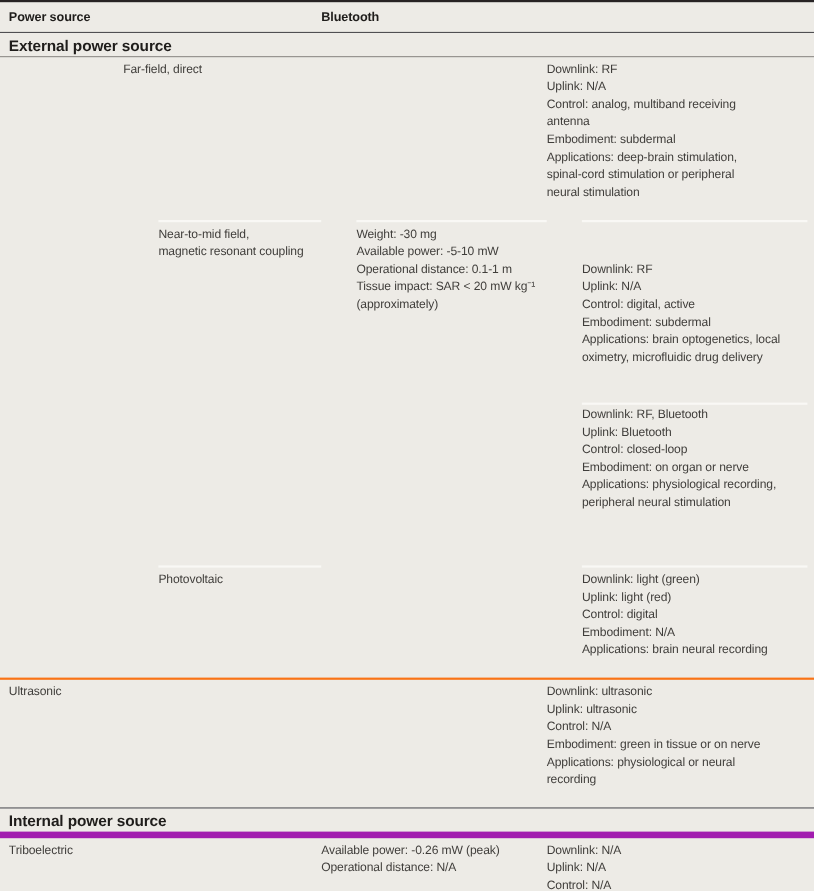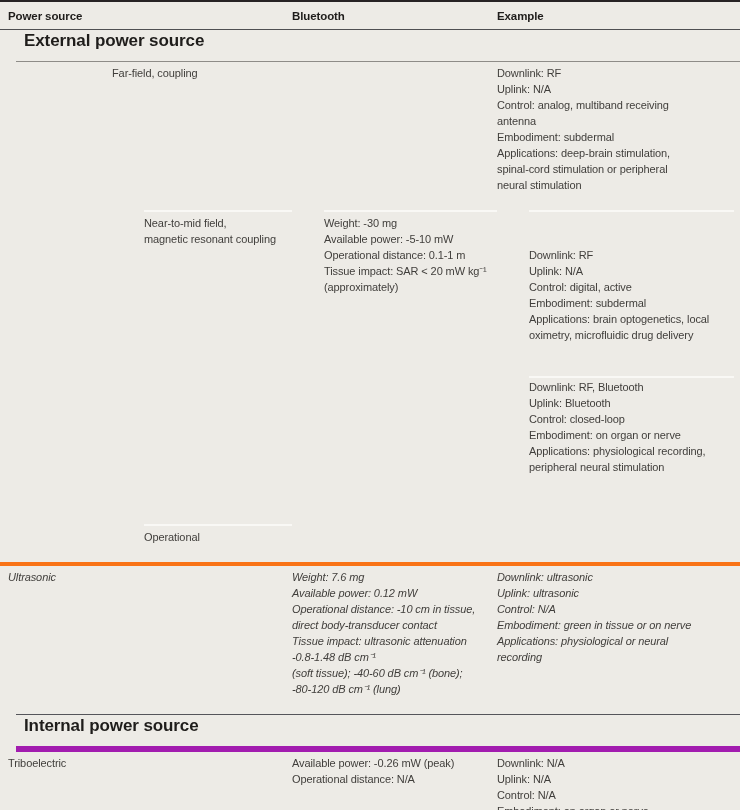--- a/index.html
+++ b/index.html
@@ -19,49 +19,48 @@
   .row{
     display:grid;
     grid-template-columns:104px 180px 205px 1fr;
     padding:0 6px 12px 8px;
     box-sizing:border-box;
     flex:none;
   }
   .thead{padding-top:6px;padding-bottom:5px;border-bottom:1px solid #4f4f52;}
   .th{font-weight:bold;color:#1f1d1b;font-size:11.5px;}
   .section{
-    padding:3px 6px 12px 8px;
-    font-weight:bold;color:#1f1d1b;font-size:17px;
-    flex:none;box-sizing:border-box;margin-left:16px;
+    padding:3px 6px 2px 8px;
+    font-weight:bold;color:#1f1d1b;font-size:14px;
+    flex:none;box-sizing:border-box;
   }
   .section.external{border-bottom:1px solid #8e8c88;}
   .section.internal{border-top:1px solid #55555a;border-bottom:6px solid #a21caf;}
   .cell{white-space:pre;padding-top:3px;padding-bottom:5px;overflow:visible;}
   .row.sep-c2 > .c2,.row.sep-c2 > .c3,.row.sep-c2 > .c4{border-top:2px solid #f9f8f5;margin-left:32px;}
-  .row.sep-full{border-top:4px solid #f97316;font-style:italic;}
+  .row.sep-full{border-top:2px solid #f97316;}
   .block2{border-top:2px solid #f9f8f5;margin-top:1px;padding-top:1px;}
   .c1{grid-column:1;} .c2{grid-column:2;} .c3{grid-column:3;} .c4{grid-column:4;}
 </style>
 </head>
 <body>
 
 <div class="page">
   <div class="rule-top"></div>
 
   <div class="row thead">
     <div class="c1 th">Power source</div>
     <div class="c2"></div>
     <div class="c3 th">Bluetooth</div>
-    <div class="c4 th">Example</div>
   </div>
 
   <div class="section external">External power source</div>
 
   <div class="row">
-    <div class="c2 cell">Far-field, coupling</div>
+    <div class="c2 cell">Far-field, direct</div>
     <div class="c4 cell">Downlink: RF
 Uplink: N/A
 Control: analog, multiband receiving
 antenna
 Embodiment: subdermal
 Applications: deep-brain stimulation,
 spinal-cord stimulation or peripheral
 neural stimulation</div>
   </div>
 
@@ -85,34 +84,31 @@
 Uplink: Bluetooth
 Control: closed-loop
 Embodiment: on organ or nerve
 Applications: physiological recording,
 peripheral neural stimulation</div>
     </div>
   </div>
 
   <div class="row sep-c2">
     <div class="c1 cell"></div>
-    <div class="c2 cell">Operational</div>
+    <div class="c2 cell">Photovoltaic</div>
+    <div class="c4 cell">Downlink: light (green)
+Uplink: light (red)
+Control: digital
+Embodiment: N/A
+Applications: brain neural recording</div>
   </div>
 
   <div class="row sep-full">
     <div class="c1 cell">Ultrasonic</div>
     <div class="c2 cell"></div>
-    <div class="c3 cell">Weight: 7.6 mg
-Available power: 0.12 mW
-Operational distance: -10 cm in tissue,
-direct body-transducer contact
-Tissue impact: ultrasonic attenuation
--0.8-1.48 dB cm⁻¹
-(soft tissue); -40-60 dB cm⁻¹ (bone);
--80-120 dB cm⁻¹ (lung)</div>
     <div class="c4 cell">Downlink: ultrasonic
 Uplink: ultrasonic
 Control: N/A
 Embodiment: green in tissue or on nerve
 Applications: physiological or neural
 recording</div>
   </div>
 
   <div class="section internal">Internal power source</div>
 

